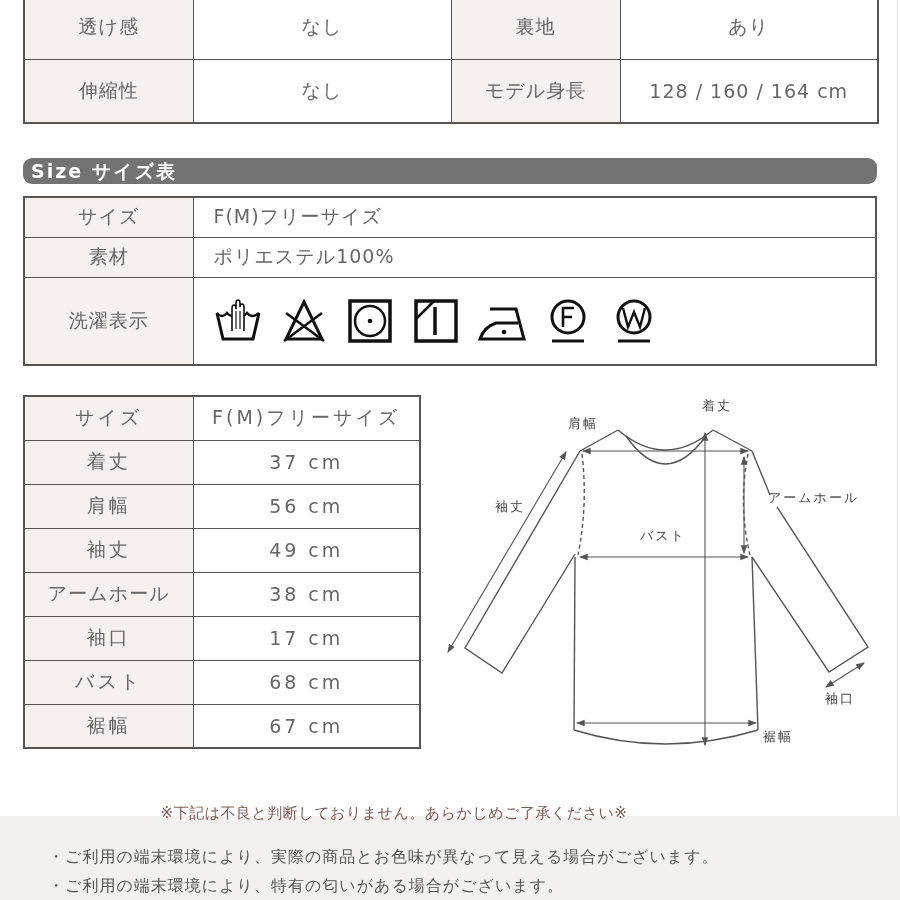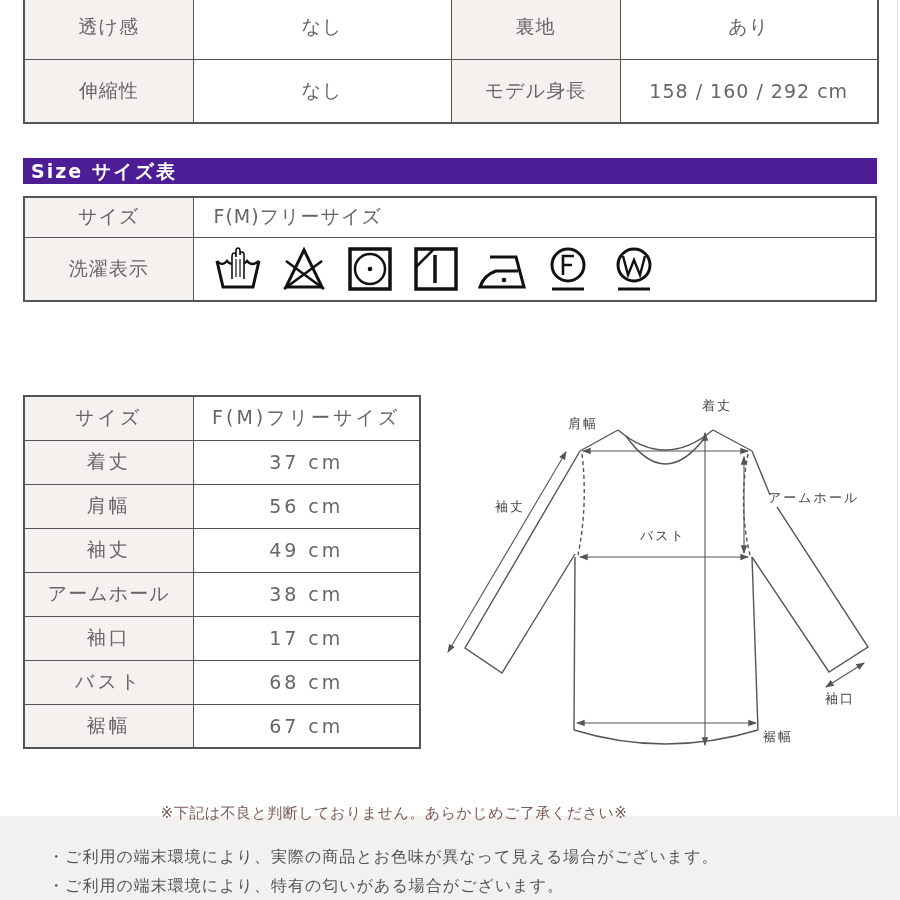--- a/index.html
+++ b/index.html
@@ -22,21 +22,22 @@
   table.spec td.h { background:#f4f1ee; }
   table.spec td.v { background:#fff; }
 
   
   #t1 { left:23px; top:-6px; width:854px; }
   #t1 tr { height:64px; }
 
   
   .band {
     position:absolute; left:23px; top:158px; width:854px; height:26px;
-    background:#4c1d95;
+    background:#737373;
+    border-radius:9px;
   }
   .band span {
     position:absolute; left:8px; top:1px; font-size:19px; color:#fff; font-weight:bold;
     letter-spacing:2px;
   }
 
   
   #t2 { left:23px; top:196px; width:854px; }
   #t2 td.v { text-align:left; padding-left:20px; }
   .care-icons { display:flex; align-items:center; gap:18px; height:100%; }
@@ -76,40 +77,44 @@
       <tr>
     <td class="h">透け感</td>
     <td class="v">なし</td>
     <td class="h">裏地</td>
     <td class="v">あり</td>
   </tr>
   <tr>
     <td class="h">伸縮性</td>
     <td class="v">なし</td>
     <td class="h">モデル身長</td>
-    <td class="v">158 / 160 / 292 cm</td>
+    <td class="v">128 / 160 / 164 cm</td>
   </tr>
 </tbody>
   </table>
 
 <div class="band">
   <span>Size サイズ表</span>
 </div>
 
 <table class="spec" id="t2">
   <colgroup>
       <col style="width:169px">
       <col>
     </colgroup>
   <tbody>
       <tr style="height:40px">
     <td class="h">サイズ</td>
     <td class="v">F(M)フリーサイズ</td>
   </tr>
-  <tr style="height:64px">
+  <tr style="height:40px">
+    <td class="h">素材</td>
+    <td class="v">ポリエステル100%</td>
+  </tr>
+  <tr style="height:88px">
     <td class="h">洗濯表示</td>
     <td class="v">
       <div class="care-icons">
         <svg viewBox="0 0 48 44">
           <path d="M3 14 L9 40 H39 L45 14" fill="none" stroke="#111" stroke-width="3"></path>
           <path d="M3 14 Q8 20 13 14 Q18 20 23 14 Q28 20 33 14 Q38 20 45 14" fill="none" stroke="#111" stroke-width="2.5"></path>
           <path d="M18 32 V10 Q18 6 20 6 Q22 6 22 10 V4 Q22 1 24 1 Q26 1 26 4 V8 Q26 5 28 5 Q30 5 30 8 V32" fill="#fff" stroke="#111" stroke-width="1.6"></path>
           <path d="M22 12 V30 M26 12 V30" stroke="#111" stroke-width="1.2"></path>
         </svg>
         <svg viewBox="0 0 48 44">

